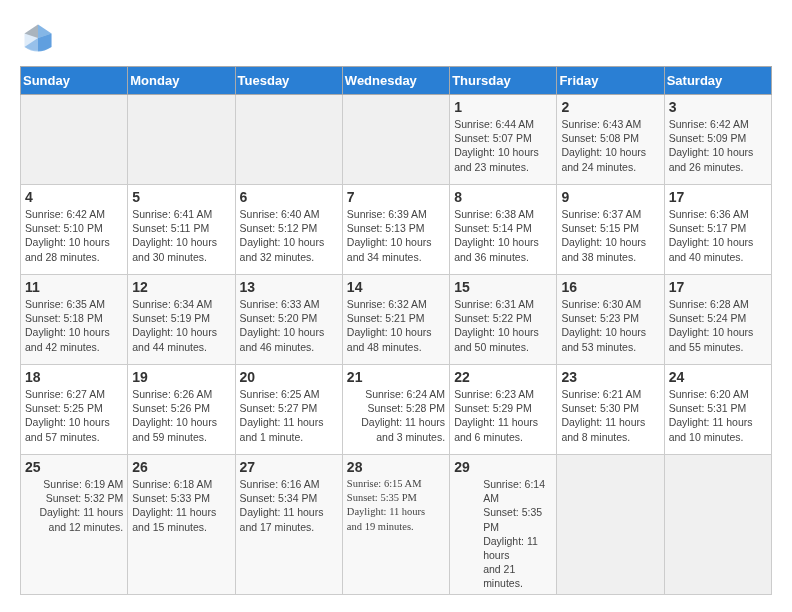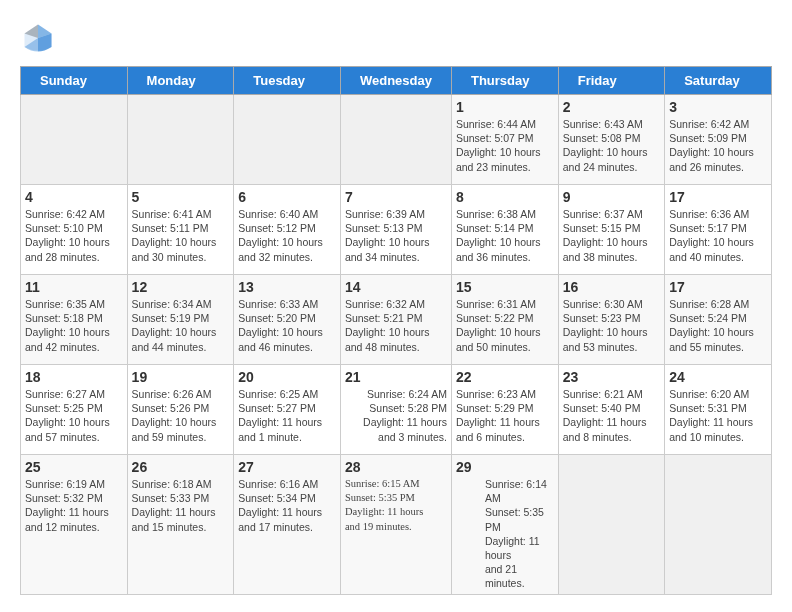--- a/index.html
+++ b/index.html
@@ -45,21 +45,21 @@
       color: #555;
     }
     table {
       width: 100%;
       border-collapse: collapse;
       font-size: 11px;
     }
     thead tr th {
       background-color: #2a7fd4;
       color: #fff;
-      padding: 6px 19px;
+      padding: 6px 2px;
       text-align: left;
       font-size: 13px;
       font-weight: bold;
       border: 1px solid #aaa;
     }
     tbody tr td {
       border: 1px solid #ccc;
       vertical-align: top;
       padding: 4px;
       height: 90px;
@@ -284,36 +284,36 @@
         <td>
           <span class="day-number">22</span>
           <div class="day-info" style="white-space: pre-line;">Sunrise: 6:23 AM
 Sunset: 5:29 PM
 Daylight: 11 hours
 and 6 minutes.</div>
         </td>
         <td>
           <span class="day-number">23</span>
           <div class="day-info" style="white-space: pre-line;">Sunrise: 6:21 AM
-Sunset: 5:40 PM
+Sunset: 5:30 PM
 Daylight: 11 hours
 and 8 minutes.</div>
         </td>
         <td>
           <span class="day-number">24</span>
           <div class="day-info" style="white-space: pre-line;">Sunrise: 6:20 AM
 Sunset: 5:31 PM
 Daylight: 11 hours
 and 10 minutes.</div>
         </td>
       </tr>
       <tr>
         <td>
           <span class="day-number">25</span>
-          <div class="day-info" style="white-space: pre-line;">Sunrise: 6:19 AM
+          <div class="day-info" style="white-space: pre-line; text-align: right;">Sunrise: 6:19 AM
 Sunset: 5:32 PM
 Daylight: 11 hours
 and 12 minutes.</div>
         </td>
         <td>
           <span class="day-number">26</span>
           <div class="day-info" style="white-space: pre-line;">Sunrise: 6:18 AM
 Sunset: 5:33 PM
 Daylight: 11 hours
 and 15 minutes.</div>

